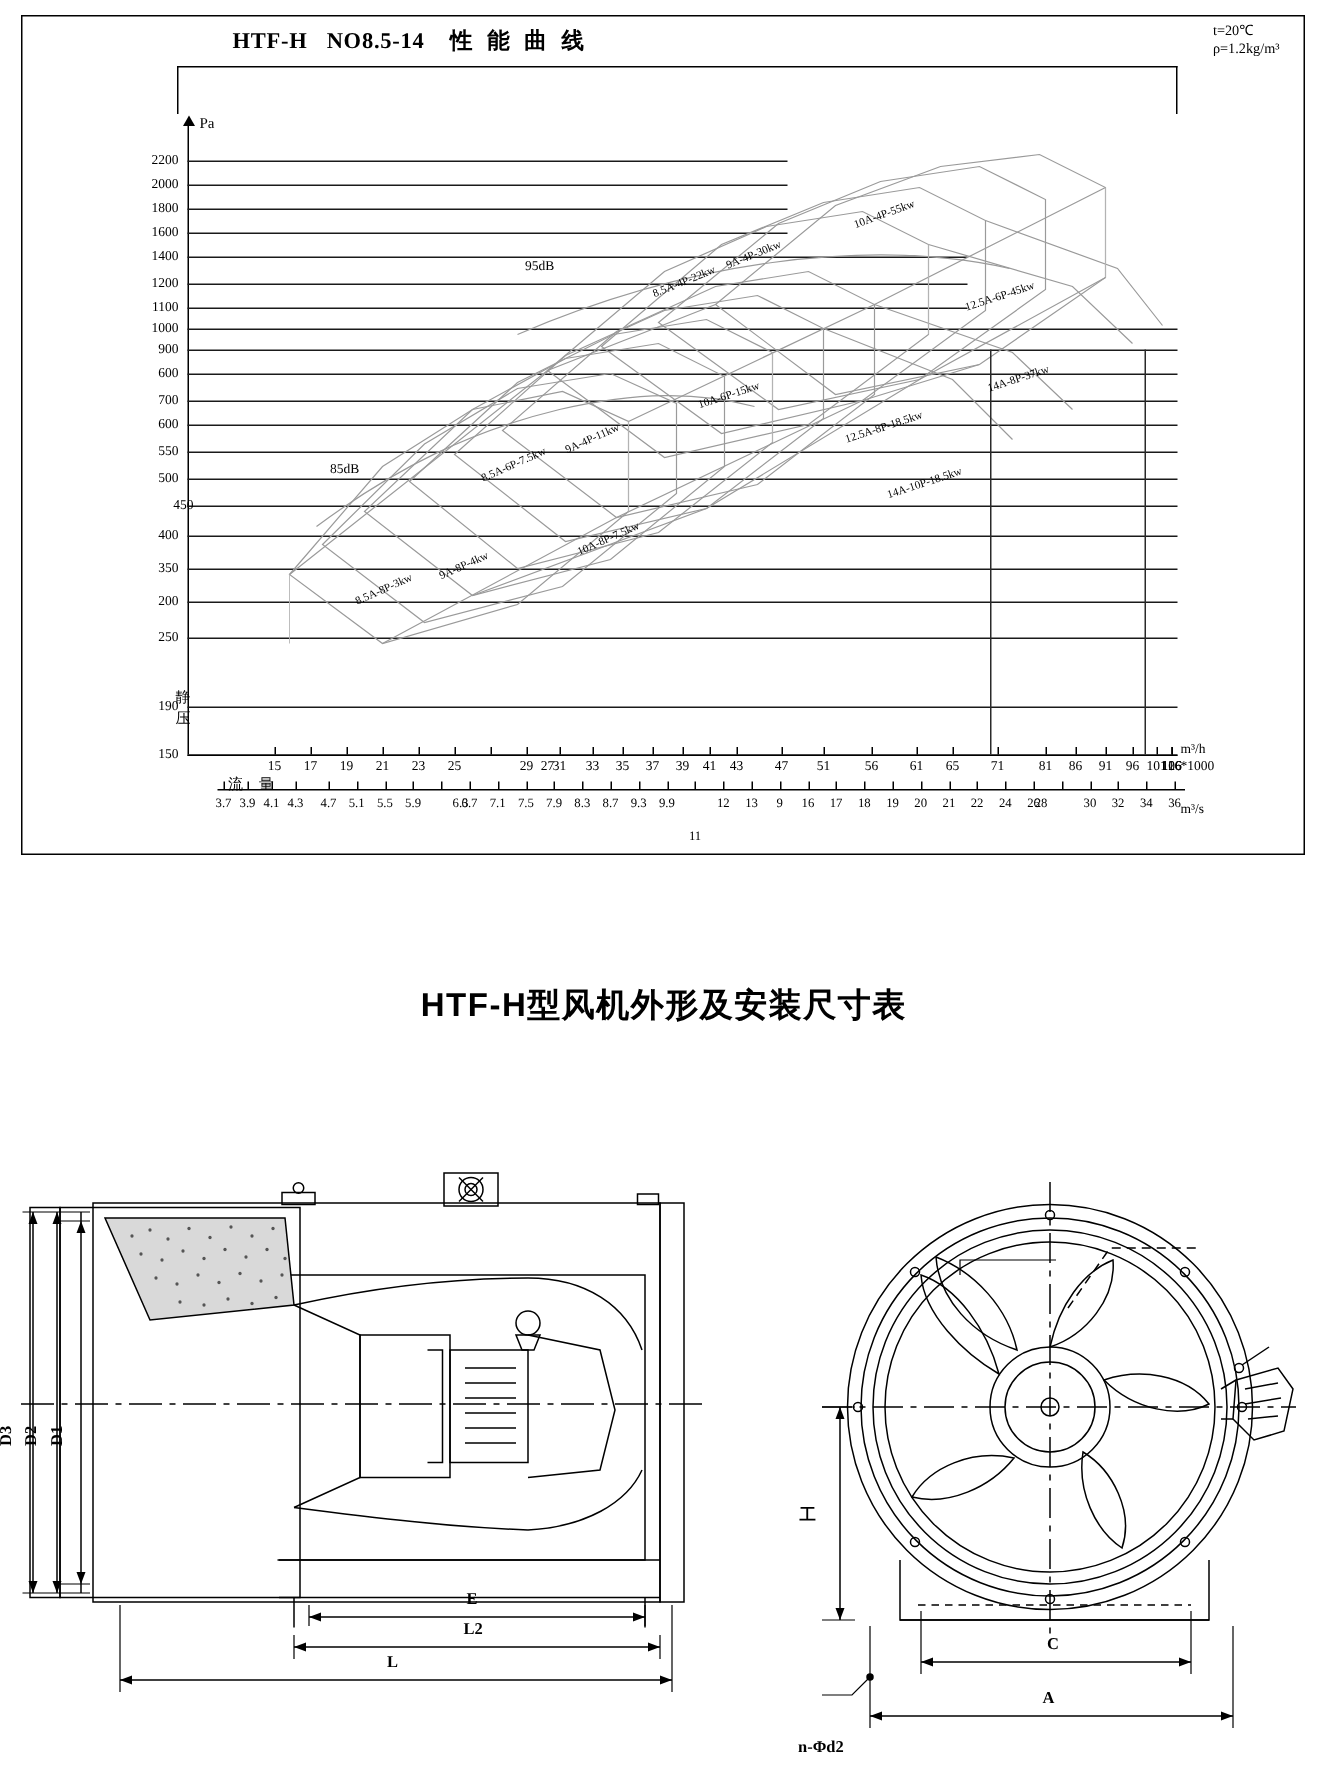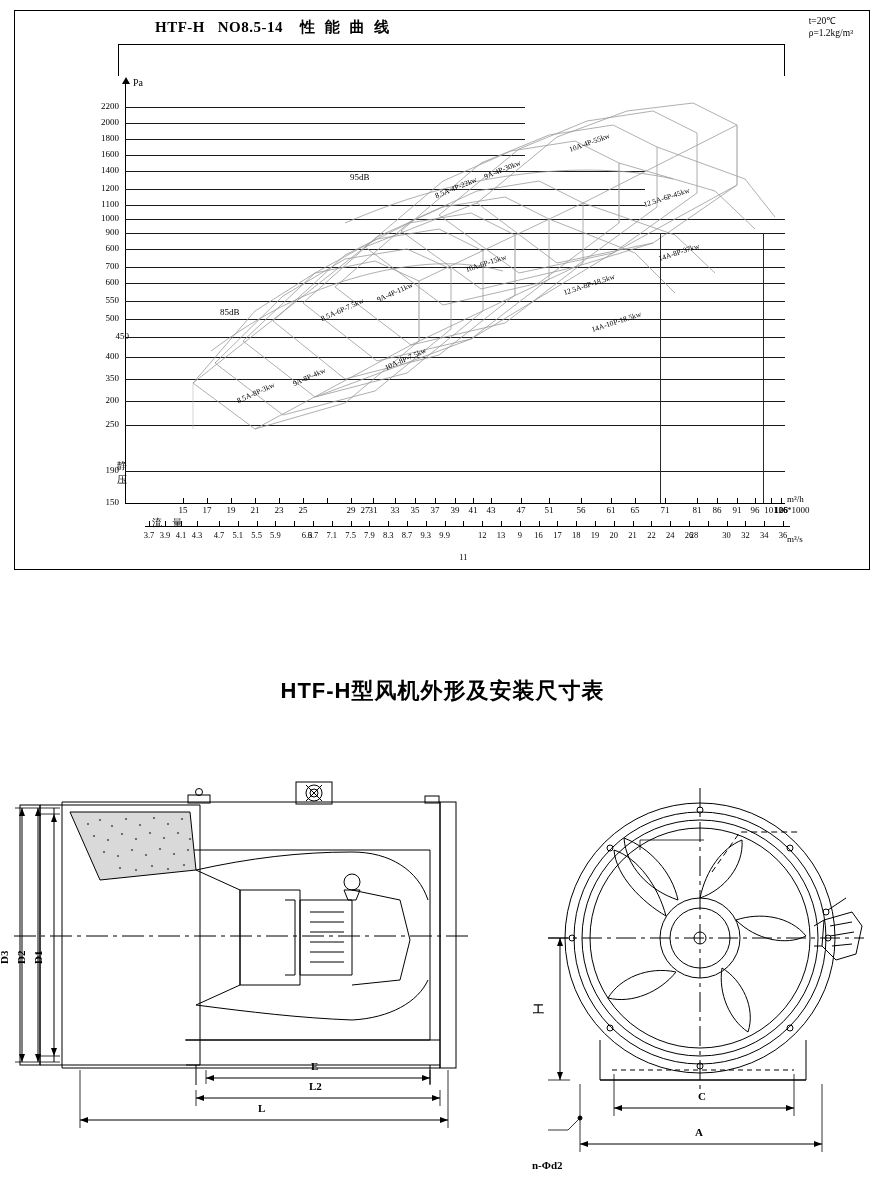--- a/index.html
+++ b/index.html
@@ -150,21 +150,21 @@
   .db-label {
     position: absolute;
     font-size: 9px;
     font-family: "Liberation Serif", serif;
     white-space: nowrap;
   }
 
   
   #mid-title {
     position: absolute;
-    left: 0; top: 676px;
+    left: 0; top: 655px;
     width: 885px;
     text-align: center;
     font-size: 22px;
     font-weight: bold;
     font-family: "Liberation Sans", sans-serif;
     letter-spacing: 1px;
   }
 
   
   #draw-panel {

